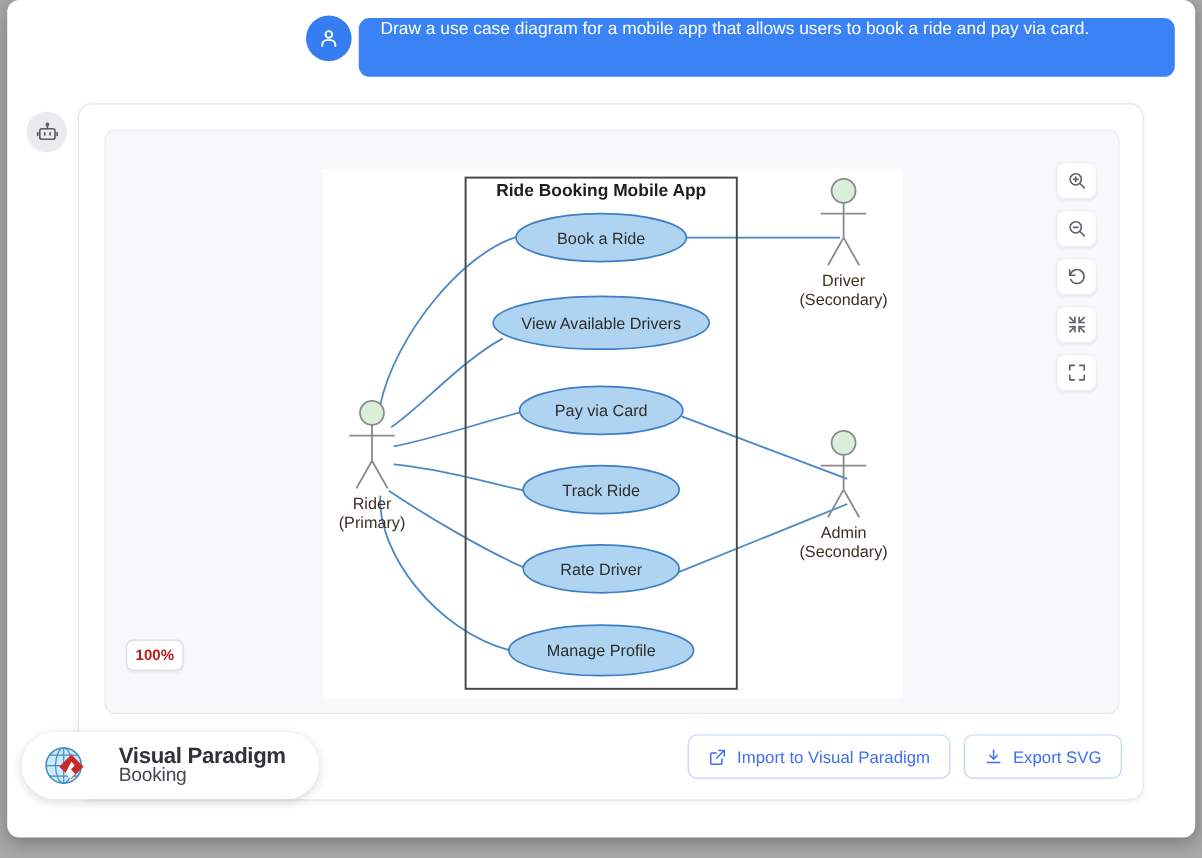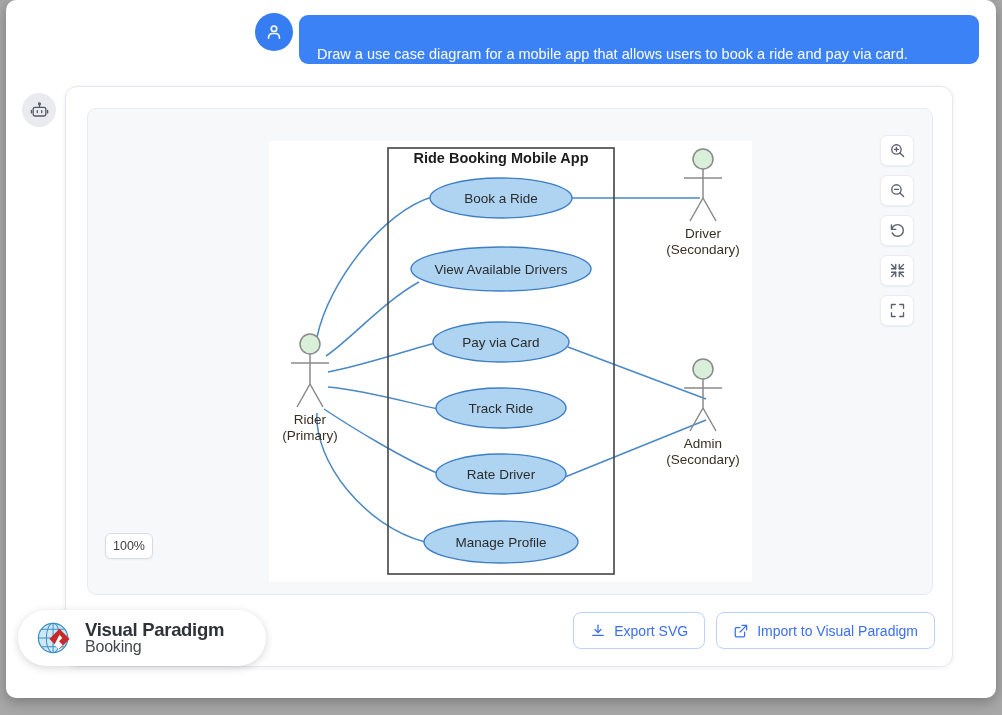--- a/index.html
+++ b/index.html
@@ -46,21 +46,21 @@
   }
   #user-bubble {
     position: absolute;
     left: 293px;
     top: 15px;
     width: 680px;
     height: 49px;
     background: #3b82f6;
     border-radius: 9px;
     display: flex;
-    align-items: flex-end;
+    align-items: flex-start;
     padding: 0 18px;
   }
   #user-bubble-text {
     color: #ffffff;
     font-size: 14.5px;
     line-height: 1.3;
     white-space: nowrap;
   }
 
   
@@ -121,22 +121,23 @@
     top: 424px;
     min-width: 48px;
     height: 26px;
     background: #ffffff;
     border: 1px solid #d9dce2;
     border-radius: 6px;
     display: flex;
     align-items: center;
     justify-content: center;
     font-size: 12.5px;
-    color: #404040;
+    color: #b91c1c;
     box-shadow: 0 1px 2px rgba(0,0,0,0.05);
+    font-weight: bold;
   }
 
   
   #tool-rail {
     position: absolute;
     right: 18px;
     top: 26px;
     display: flex;
     flex-direction: column;
     gap: 9px;
@@ -185,21 +186,21 @@
     left: 12px;
     top: 610px;
     width: 248px;
     height: 56px;
     background: #ffffff;
     border-radius: 28px;
     box-shadow: 0 2px 9px rgba(0,0,0,0.16);
     display: flex;
     align-items: center;
     padding-left: 14px;
-    gap: 9px;
+    gap: 23px;
   }
   #vp-wordmark { line-height: 1.0; }
   #vp-name {
     font-size: 18.5px;
     font-weight: bold;
     color: #2f3238;
     letter-spacing: -0.3px;
   }
   #vp-sub {
     font-size: 16px;
@@ -380,34 +381,34 @@
             <path d="M8.8 20.5H3.5v-5.3"></path>
           </svg>
         </div>
       </div>
     </div>
 
     <div id="card-actions">
 
       <div class="action-btn">
         <svg width="16" height="16" viewBox="0 0 24 24" fill="none" stroke="#3b6ff0" stroke-width="1.9" stroke-linecap="round" stroke-linejoin="round">
+          <path d="M13.6 3.6h6.8v6.8"></path>
+          <path d="M20.4 3.6 L10.6 13.4"></path>
+          <path d="M17.4 13.8v5.4a1.6 1.6 0 0 1-1.6 1.6H5a1.6 1.6 0 0 1-1.6-1.6V8.4A1.6 1.6 0 0 1 5 6.8h5.4"></path>
+        </svg>
+        <span>Import to Visual Paradigm</span>
+      </div>
+
+      <div class="action-btn">
+        <svg width="16" height="16" viewBox="0 0 24 24" fill="none" stroke="#3b6ff0" stroke-width="1.9" stroke-linecap="round" stroke-linejoin="round">
           <path d="M12 3.2v10.6"></path>
           <path d="M7.6 9.8 L12 14.2 L16.4 9.8"></path>
           <path d="M4.2 18.6h15.6"></path>
         </svg>
         <span>Export SVG</span>
-      </div>
-
-      <div class="action-btn">
-        <svg width="16" height="16" viewBox="0 0 24 24" fill="none" stroke="#3b6ff0" stroke-width="1.9" stroke-linecap="round" stroke-linejoin="round">
-          <path d="M13.6 3.6h6.8v6.8"></path>
-          <path d="M20.4 3.6 L10.6 13.4"></path>
-          <path d="M17.4 13.8v5.4a1.6 1.6 0 0 1-1.6 1.6H5a1.6 1.6 0 0 1-1.6-1.6V8.4A1.6 1.6 0 0 1 5 6.8h5.4"></path>
-        </svg>
-        <span>Import to Visual Paradigm</span>
       </div>
     </div>
   </div>
 
   <div id="vp-badge">
     <svg width="44" height="44" viewBox="0 0 48 48">
       <circle cx="23" cy="24" r="16" fill="#cfe8f7" stroke="#3d8fc4" stroke-width="1.4"></circle>
       <g fill="none" stroke="#3d8fc4" stroke-width="1.1">
         <ellipse cx="23" cy="24" rx="7.4" ry="16"></ellipse>
         <path d="M7 24h32"></path>

